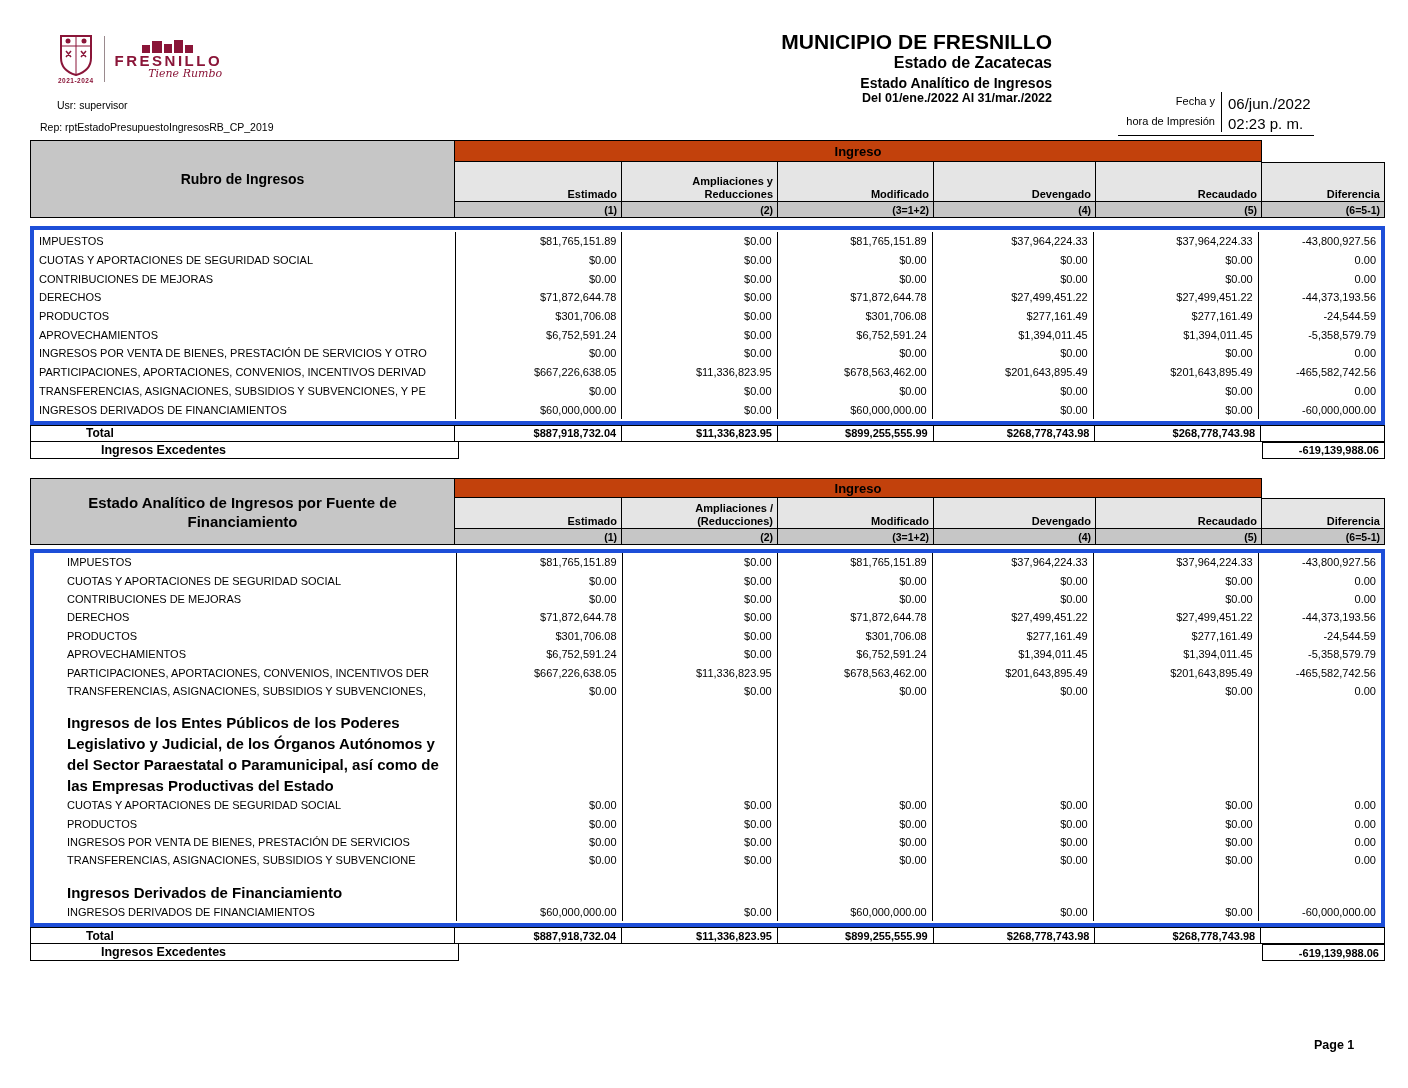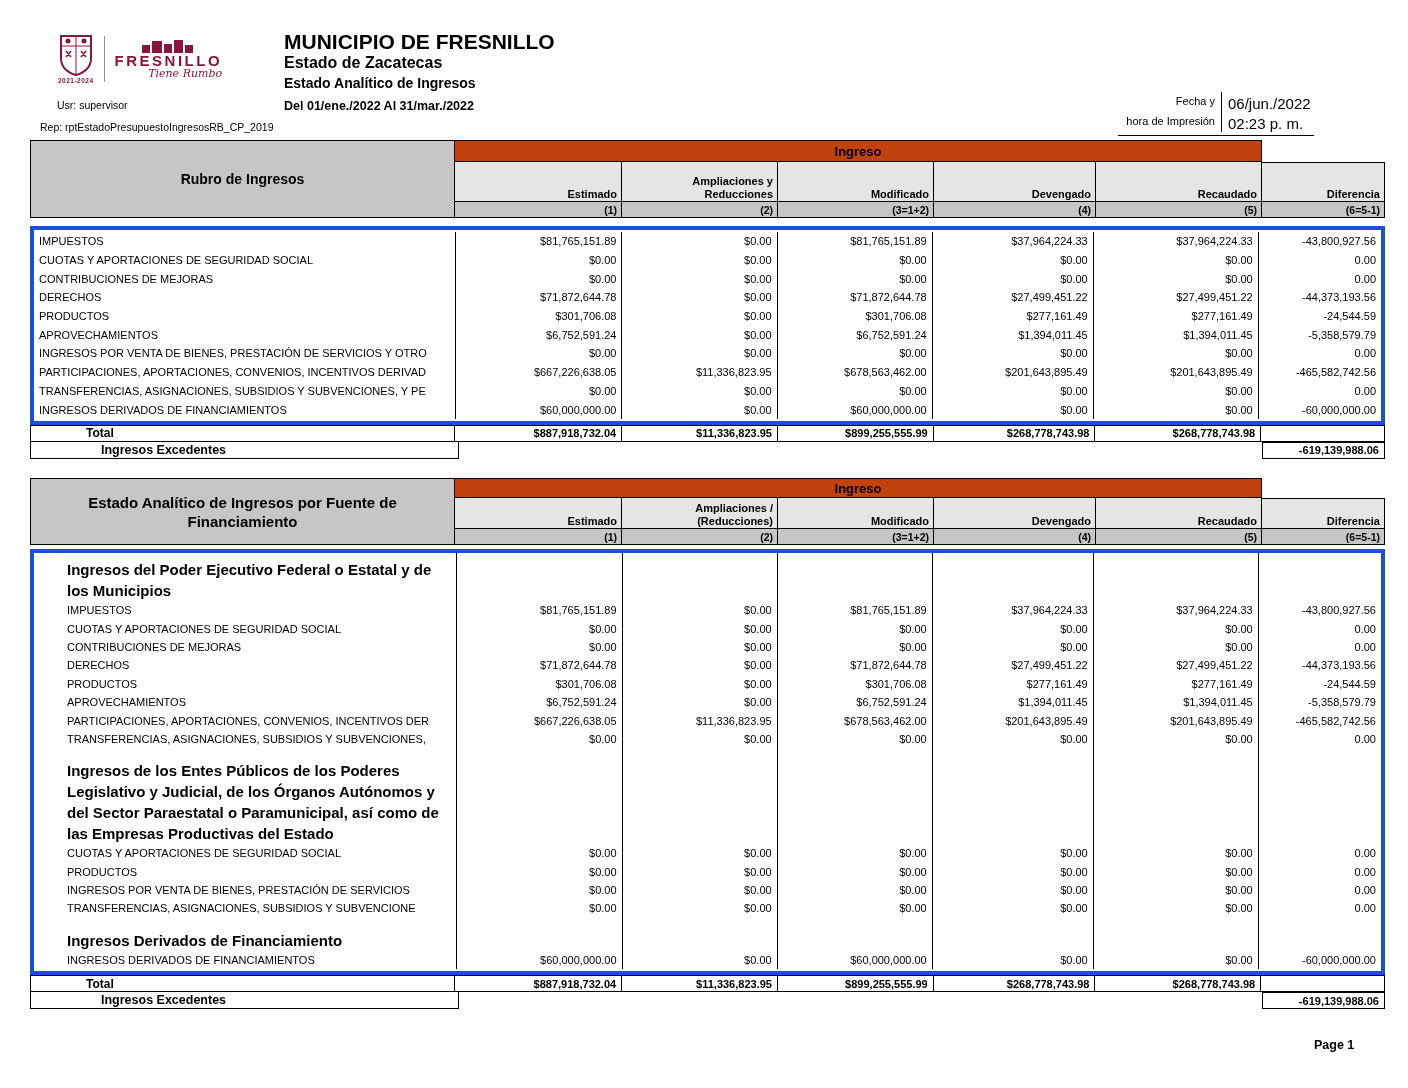--- a/index.html
+++ b/index.html
@@ -8,25 +8,25 @@
 
   
   .logo{position:absolute;left:58px;top:34px;display:flex;align-items:center;gap:10px}
   .shield-wrap{display:flex;flex-direction:column;align-items:center}
   .years{font-size:6.5px;font-weight:bold;margin-top:1px;letter-spacing:.5px}
   .logo-divider{width:1px;height:46px;background:#9a8a8e}
   .logo-right{display:flex;flex-direction:column;align-items:center}
   .logo-name{font-size:15px;font-weight:bold;letter-spacing:2.5px;line-height:15px}
   .logo-tagline{font-family:"DejaVu Serif",serif;font-style:italic;font-size:11px;align-self:flex-end;line-height:12px}
 
-  .title-block{position:absolute;left:284px;top:30px;width:740px;text-align:left}
+  .title-block{position:absolute;left:312px;top:30px;width:740px;text-align:right}
   .tb-l1{font-size:21px;font-weight:bold}
   .tb-l2{font-size:16px;font-weight:bold}
   .tb-l3{font-size:14px;font-weight:bold;margin-top:3px}
-  .tb-l4{font-size:12.5px;font-weight:bold;margin-top:8px}
+  .tb-l4{font-size:12.5px;font-weight:bold;margin-top:0}
 
   .usr{position:absolute;left:57px;top:99px;font-size:10.5px}
   .rep{position:absolute;left:40px;top:121px;font-size:10.5px}
 
   .fecha{position:absolute;left:1118px;top:92px;width:196px;display:grid;
          grid-template-columns:104px 1fr;border-bottom:1px solid #000;padding-bottom:3px}
   .fecha .fl{text-align:right;padding:3px 6px 0 0;border-right:1px solid #000;font-size:11px}
   .fecha .fv{padding:3px 0 0 6px;font-size:15px}
 
   .pagenum{position:absolute;left:1314px;top:1038px;font-size:12.5px;font-weight:bold}
@@ -296,21 +296,20 @@
             <div class="hc w1">(2)</div>
             <div class="hc w2">(3=1+2)</div>
             <div class="hc w3">(4)</div>
             <div class="hc w4">(5)</div>
             <div class="hc w5">(6=5-1)</div>
           </div>
       </div>
     </div>
     <div class="tbody" id="t2body">
         <div class="trow sec sec0">
-          <div class="cell lab sec-head">Ingresos del Poder Ejecutivo Federal o Estatal y de los Municipios</div>
           <div class="cell num w0"></div>
           <div class="cell num w1"></div>
           <div class="cell num w2"></div>
           <div class="cell num w3"></div>
           <div class="cell num w4"></div>
           <div class="cell num w5"></div>
         </div>
         <div class="trow">
           <div class="cell lab">IMPUESTOS</div>
           <div class="cell num w0">$81,765,151.89</div>

